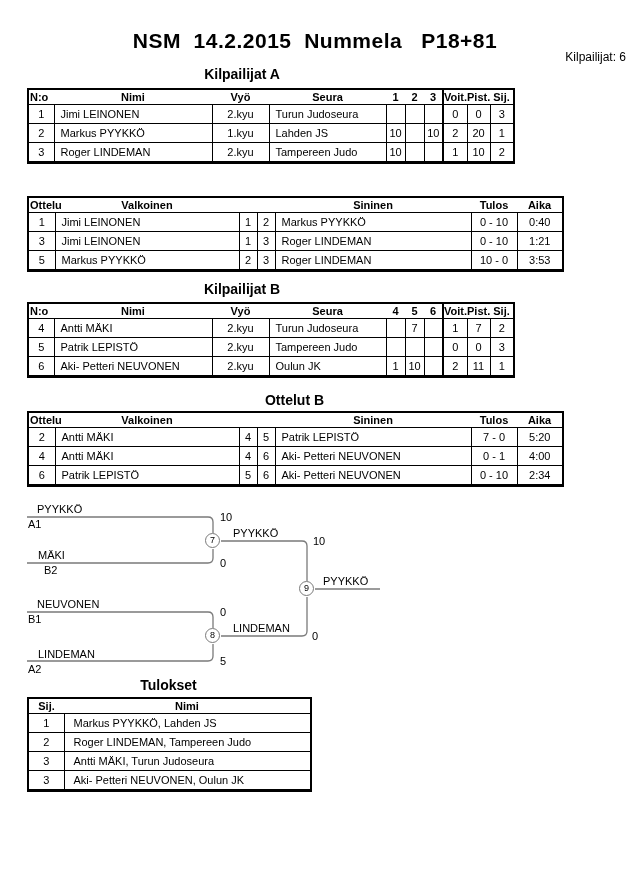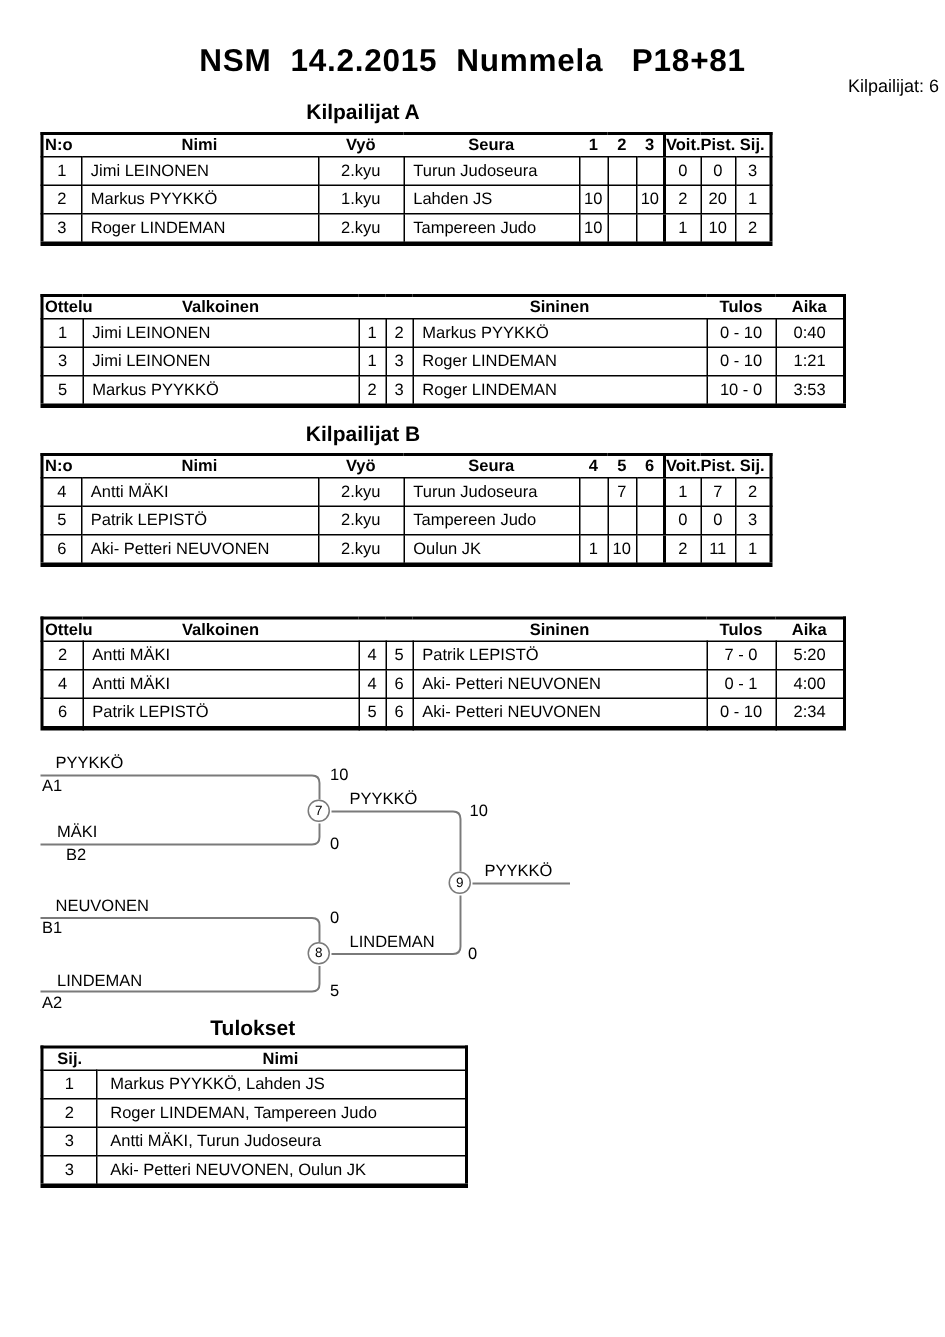--- a/index.html
+++ b/index.html
@@ -234,20 +234,21 @@
         <td>1</td>
         <td>10</td>
         <td></td>
         <td class="grp">2</td>
         <td>11</td>
         <td>1</td>
       </tr>
     </tbody>
   </table>
 
+  <div class="sec-h h-ob">Ottelut B</div>
   <table class="otable t-ob">
     <colgroup>
         <col style="width:27px">
         <col style="width:184px">
         <col style="width:18px">
         <col style="width:18px">
         <col style="width:196px">
         <col style="width:46px">
         <col style="width:46px">
       </colgroup>

